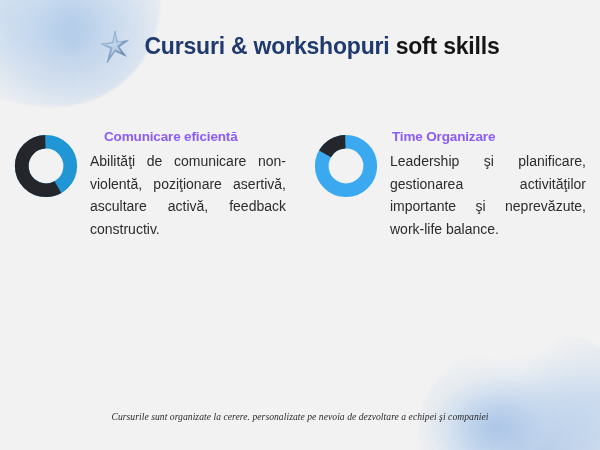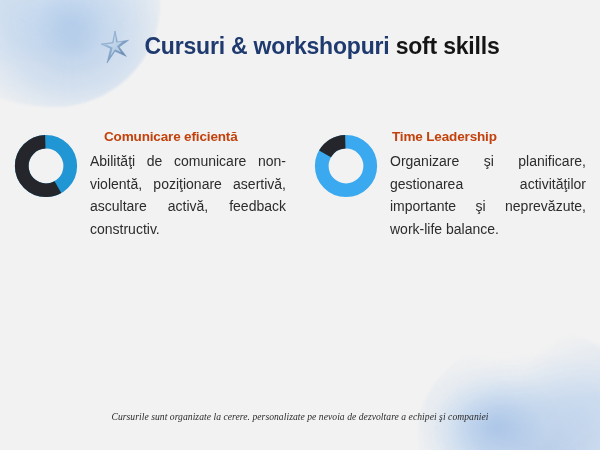--- a/index.html
+++ b/index.html
@@ -131,21 +131,21 @@
     display: block;
   }
   .card-text {
     flex: 1 1 auto;
     min-width: 0;
     padding-top: 2px;
   }
   .card-title {
     font-size: 13.5px;
     font-weight: bold;
-    color: #c2410c;
+    color: #8b5cf6;
     margin: 0 0 5px 0;
     line-height: 1.1;
     letter-spacing: -0.15px;
   }
   .card-body {
     font-size: 14px;
     line-height: 1.62;
     color: #2c2c2c;
     text-align: justify;
     margin: 0;
@@ -222,22 +222,22 @@
 
 
     <div class="card card-4">
       <div class="donut-wrap">
         <svg class="donut" viewBox="0 0 42 42" aria-hidden="true">
           <circle cx="21" cy="21" r="15.9155" fill="none" stroke="#3aa9f0" stroke-width="9"></circle>
           <circle cx="21" cy="21" r="15.9155" fill="none" stroke="#24262b" stroke-width="9" stroke-dasharray="16 84" stroke-dashoffset="25" transform="scale(-1,1) translate(-42,0)"></circle>
         </svg>
       </div>
       <div class="card-text">
-        <div class="card-title">Time Leadership</div>
-        <div class="card-body">Organizare şi planificare, gestionarea activităţilor importante şi neprevăzute, work-life balance.</div>
+        <div class="card-title">Time Organizare</div>
+        <div class="card-body">Leadership şi planificare, gestionarea activităţilor importante şi neprevăzute, work-life balance.</div>
       </div>
     </div>
 
   </div>
 
   <div class="footer">
     <span class="footer-text">Cursurile sunt organizate la cerere. personalizate pe nevoia de dezvoltare a echipei şi companiei</span>
   </div>
 
 </div>

